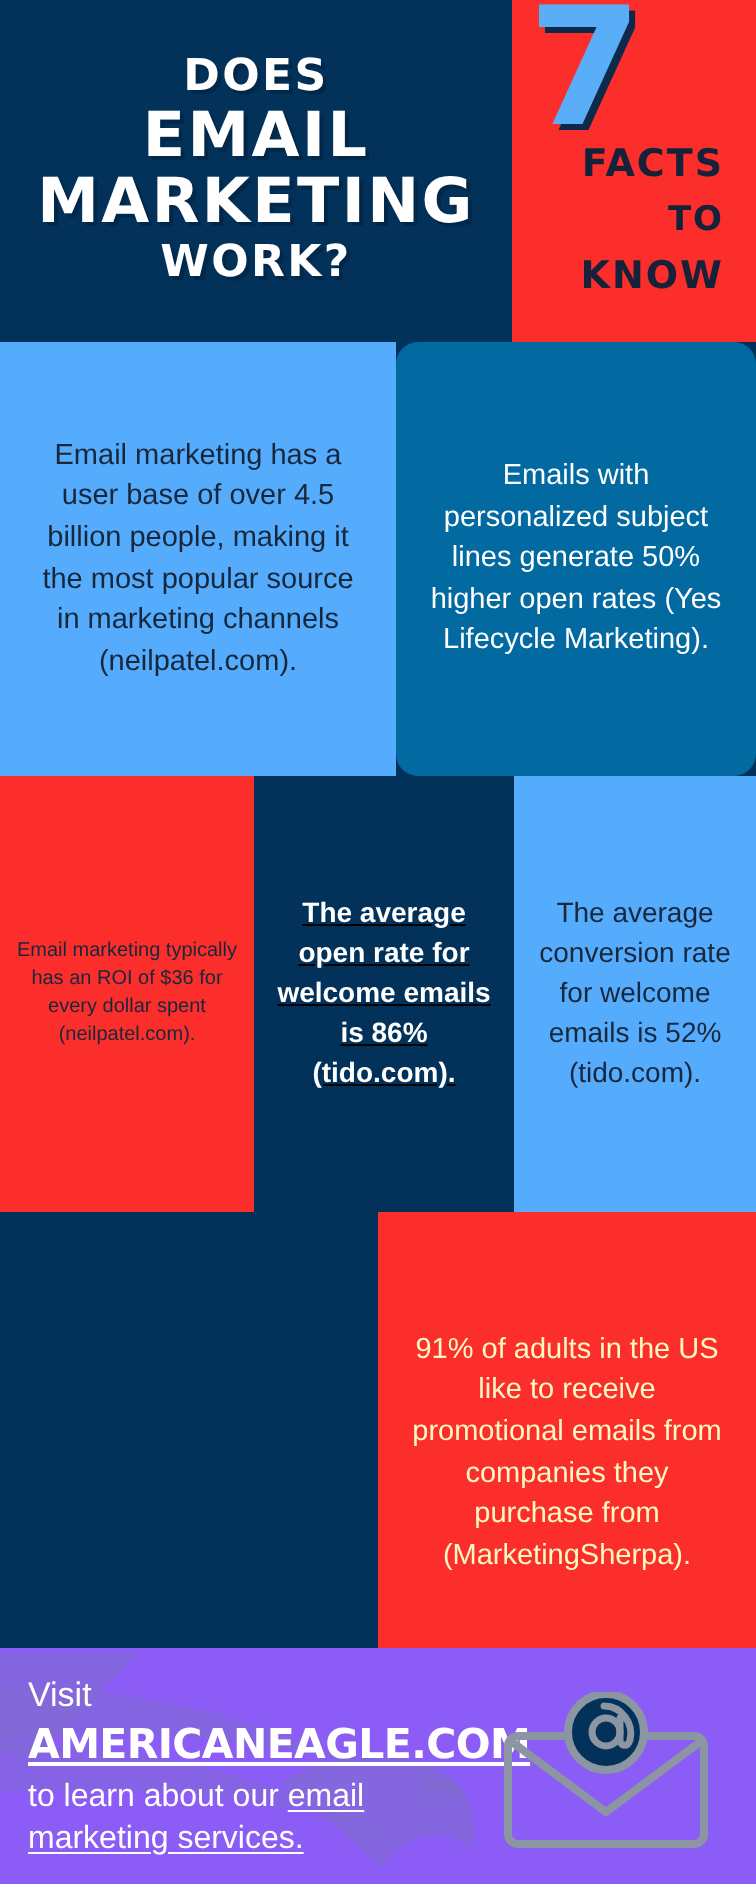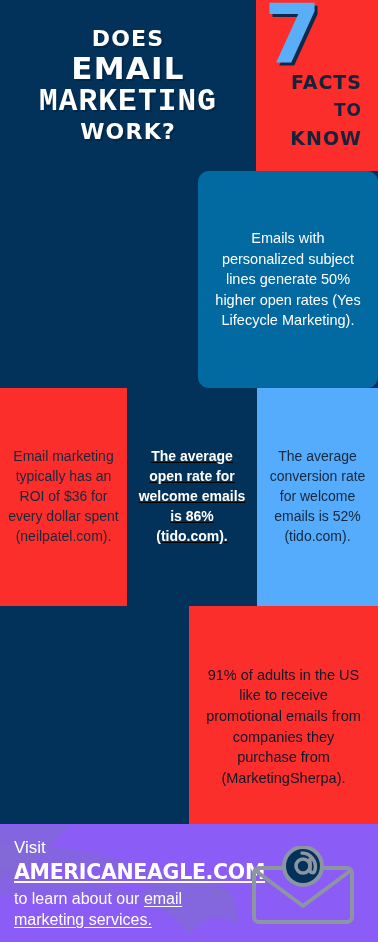--- a/index.html
+++ b/index.html
@@ -39,21 +39,21 @@
   .title-line {
     font-family: "DejaVu Sans", sans-serif;
     font-weight: bold;
     letter-spacing: 1.2px;
     line-height: 1.02;
     text-shadow: 2px 2px 0 rgba(0,0,0,0.18);
     text-transform: uppercase;
   }
   .t-does   { font-size: 22px; margin-bottom: 3px; }
   .t-email  { font-size: 31px; margin-bottom: 1px; }
-  .t-mark   { font-size: 31px; margin-bottom: 3px; font-family: Liberation Mono, monospace; }
+  .t-mark   { font-size: 31px; margin-bottom: 3px; }
   .t-work   { font-size: 22px; }
 
   .header-right {
     position: absolute;
     left: 256px; top: 0;
     width: 122px; height: 171px;
     background: #fc2e2b;
   }
   .big-seven {
     position: absolute;
@@ -96,31 +96,31 @@
   }
 
   
   .p1 { left:0;   top:171px; width:198px; height:217px; background:#55abfc; padding:0 14px; }
   .p1 p { color:#17283d; font-size:14.5px; }
   .p2 { left:198px; top:171px; width:180px; height:217px; background:#0369a1; padding:0 16px;border-radius:11px; }
   .p2 p { color:#ffffff; font-size:14.5px; }
 
   
   .p3 { left:0;   top:388px; width:127px; height:218px; background:#fc2e2b; padding:0 8px; }
-  .p3 p { color:#17283d; font-size:14px; }
+  .p3 p { color:#17283d; font-size:10px; }
   .p4 { left:127px; top:388px; width:130px; height:218px; background:#023159; padding:0 8px;text-decoration:underline; }
   .p4 p { color:#ffffff; font-size:14px; font-weight:bold; }
   .p5 { left:257px; top:388px; width:121px; height:218px; background:#55abfc; padding:0 6px; }
   .p5 p { color:#17283d; font-size:14px; }
 
   
   .p6 { left:0;   top:606px; width:189px; height:218px; background:#919aa3; padding:0 14px; }
   .p6 p { color:#ffffff; font-size:14.5px; }
   .p7 { left:189px; top:606px; width:189px; height:218px; background:#fc2e2b; padding:0 14px; }
-  .p7 p { color:#0f172a; font-size:14.5px;margin-top:23px; }
+  .p7 p { color:#fef9c3; font-size:14.5px;margin-top:23px; }
 
   
   .footer {
     position: absolute;
     left: 0; top: 824px;
     width: 378px; height: 144px;
     background: #8b5cf6;
     overflow: hidden;
   }
   .eagle-watermark {
@@ -187,20 +187,23 @@
     <div class="header-right">
       <div class="big-seven">7</div>
       <div class="facts-stack">
         <div class="f-facts">FACTS</div>
         <div class="f-to">TO</div>
         <div class="f-know">KNOW</div>
       </div>
     </div>
   </div>
 
+  <div class="panel p1">
+    <p>Email marketing has a user base of over 4.5 billion people, making it the most popular source in marketing channels (neilpatel.com).</p>
+  </div>
   <div class="panel p2">
     <p>Emails with personalized subject lines generate 50% higher open rates (Yes Lifecycle Marketing).</p>
   </div>
 
   <div class="panel p3">
     <p>Email marketing typically has an ROI of $36 for every dollar spent (neilpatel.com).</p>
   </div>
   <div class="panel p4">
     <p>The average open rate for welcome emails is 86% (tido.com).</p>
   </div>

